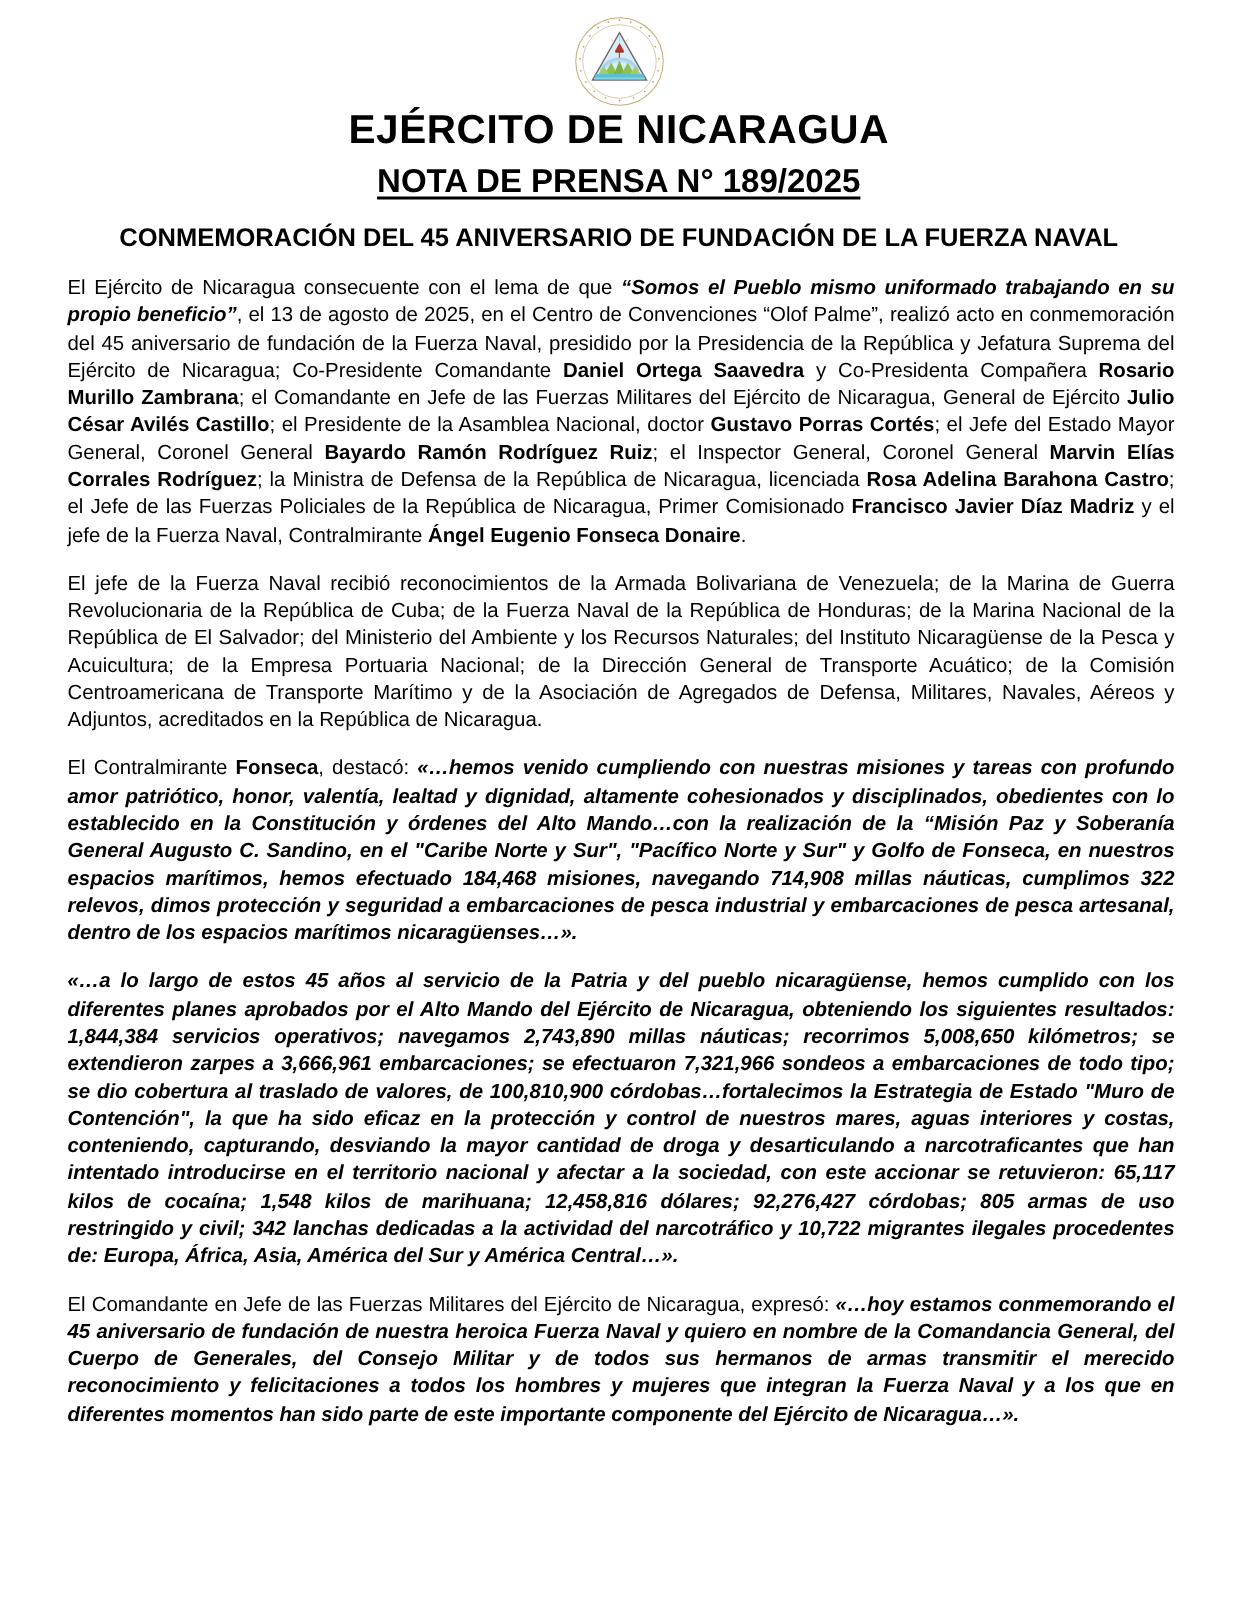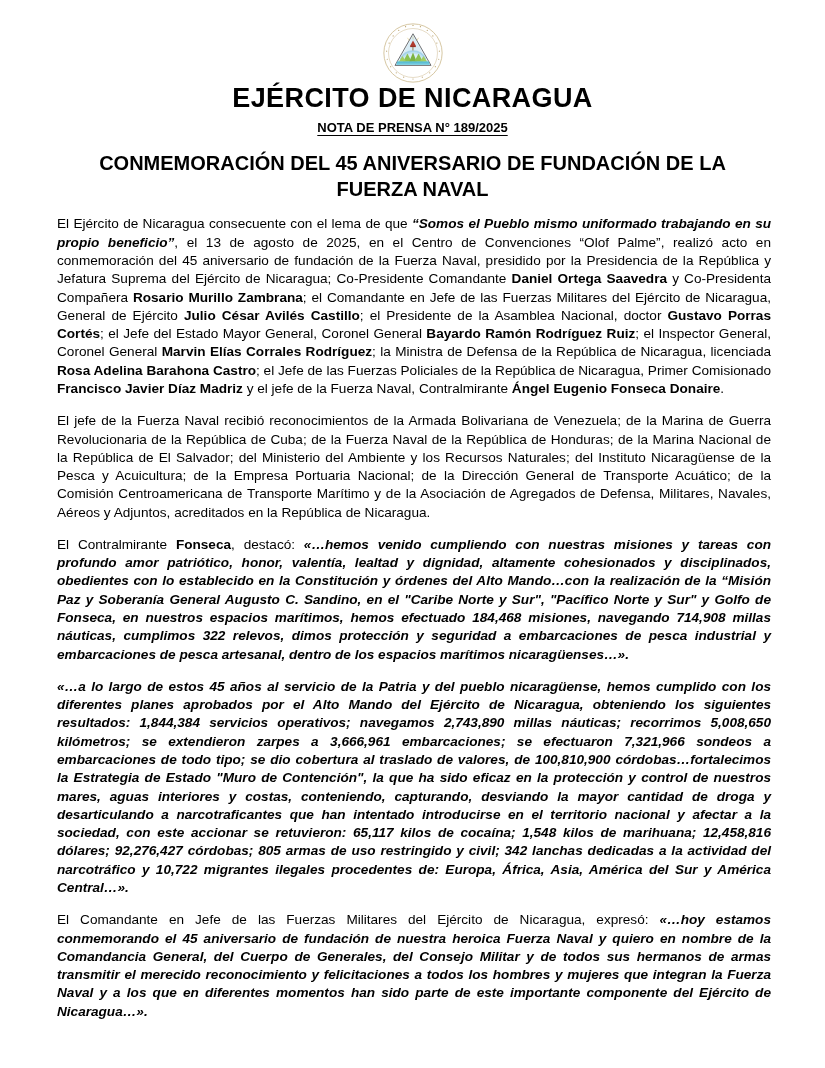--- a/index.html
+++ b/index.html
@@ -12,21 +12,21 @@
     width: 825px;
     height: 1068px;
     font-family: "Liberation Sans", sans-serif;
     color: #000000;
     overflow: hidden;
   }
   .page {
     width: 825px;
     height: 752px;
     box-sizing: border-box;
-    padding: 12px;
+    padding: 0;
     position: relative;
     background: #ffffff;
   }
 
   
   .emblem-wrap {
     width: 100%;
     display: flex;
     justify-content: center;
     align-items: flex-start;
@@ -46,29 +46,29 @@
     padding: 0 55px;
   }
   h1.doc-title {
     font-size: 27px;
     font-weight: bold;
     letter-spacing: 0.4px;
     margin: 0 0 9px 0;
     line-height: 1.05;
   }
   .press-no {
-    font-size: 13px;
+    font-size: 22px;
     font-weight: bold;
     text-decoration: underline;
     text-underline-offset: 3px;
     margin: 0 0 14px 0;
     line-height: 1.1;
   }
   h2.subject {
-    font-size: 20px;
+    font-size: 17px;
     font-weight: bold;
     margin: 0 0 13px 0;
     line-height: 1.32;
     padding: 0 22px;
   }
 
   
   .body-copy {
     padding: 0 42px 0 45px;
     font-size: 13.6px;

